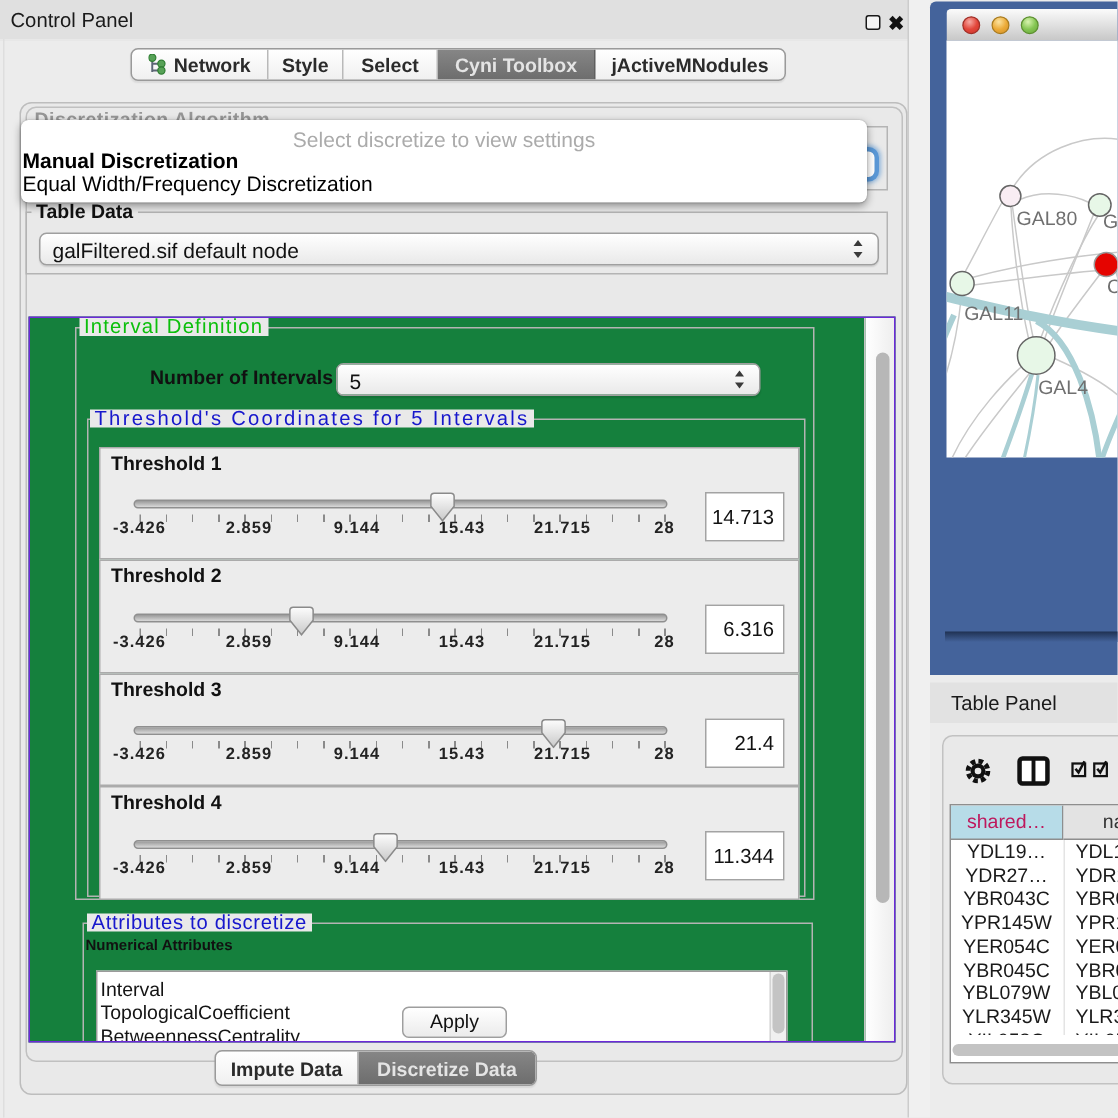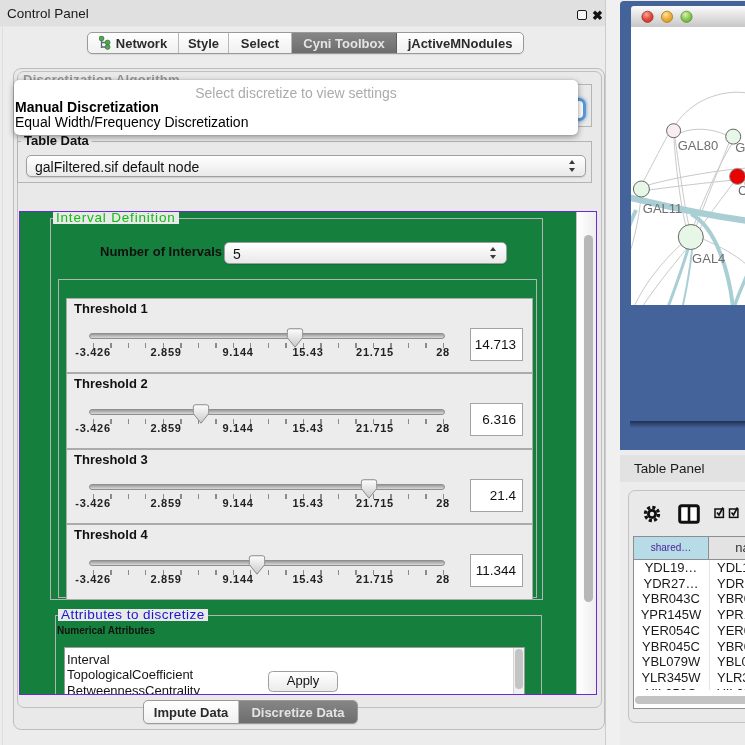--- a/index.html
+++ b/index.html
@@ -84,20 +84,21 @@
 
   <div class="abs tb" style="left:30px;top:6px;width:491px;height:380px;"></div>
   <div class="abs tblbl" style="left:33px;top:0px;font-size:13.5px;letter-spacing:0.8px;color:#0bbf0b;">Interval Definition</div>
   <div class="abs" style="left:80px;top:32px;font-size:13px;font-weight:bold;color:#111;">Number of Intervals</div>
   <div class="combo abs" style="left:204px;top:30px;width:281px;height:20px;">
     <div class="ct" style="top:2.5px;">5</div>
     <div class="arr" style="right:9px;top:3px;"></div>
   </div>
 
   <div class="abs tb" style="left:38px;top:67px;width:477px;height:317px;"></div>
+  <div class="abs tblbl" style="left:40px;top:61px;font-size:13.5px;letter-spacing:1.5px;color:#1717cc;">Threshold's Coordinates for 5 Intervals</div>
 
   <div class="thbox" style="left:46px;top:85.5px;">
     <div class="tt">Threshold 1</div>
     <div class="track"></div>
     <div class="ticks" style="left:26px;width:352px;height:5px;background:repeating-linear-gradient(90deg,#8a8a8a 0,#8a8a8a 1px,transparent 1px,transparent 17.5px);"></div>
     <svg class="thumb" style="left:228px;" width="17" height="20" viewBox="0 0 17 20">
         <defs>
           <linearGradient id="tg" x1="0" y1="0" x2="0" y2="1">
             <stop offset="0" stop-color="#fdfdfd"></stop>
             <stop offset="1" stop-color="#c9c9c9"></stop>
@@ -279,21 +280,21 @@
   <rect x="1.7" y="1.7" width="18.6" height="16.6" rx="2" fill="#fff" stroke="#111" stroke-width="3"></rect>
   <path d="M11 1.5 V18.5" stroke="#111" stroke-width="2.6"></path>
 </svg>
 <svg class="abs" style="left:714px;top:506px;" width="28" height="13" viewBox="0 0 28 13">
   <rect x="1" y="3" width="8.4" height="8.4" fill="none" stroke="#111" stroke-width="1.5"></rect>
   <path d="M3 6.5 L5 9 L9 1.5" stroke="#111" stroke-width="1.7" fill="none"></path>
   <rect x="15.5" y="3" width="8.4" height="8.4" fill="none" stroke="#111" stroke-width="1.5"></rect>
   <path d="M17.5 6.5 L19.5 9 L23.5 1.5" stroke="#111" stroke-width="1.7" fill="none"></path>
 </svg>
 <div class="abs" style="left:633px;top:536px;width:120px;height:171px;border:1px solid #8e8e8e;background:#fff;overflow:hidden;">
-  <div class="abs" style="left:0;top:0;width:74px;height:22px;background:#b7dce8;border-right:1px solid #8e8e8e;border-bottom:1px solid #8e8e8e;text-align:center;font-size:10px;color:#4c1d95;line-height:22px;">shared…</div>
+  <div class="abs" style="left:0;top:0;width:74px;height:22px;background:#b7dce8;border-right:1px solid #8e8e8e;border-bottom:1px solid #8e8e8e;text-align:center;font-size:13px;color:#be185d;line-height:22px;">shared…</div>
   <div class="abs" style="left:75px;top:0;width:85px;height:22px;background:#e3e3e3;border-bottom:1px solid #8e8e8e;text-align:center;font-size:13px;color:#333;line-height:22px;">name</div>
   <div class="abs" style="left:74.5px;top:23px;width:1px;height:136px;background:#e4e4e4;"></div>
   <div class="abs" style="left:0;top:23px;width:74px;text-align:center;font-size:13px;color:#1a1a1a;line-height:15.7px;">
     YDL19…<br>YDR27…<br>YBR043C<br>YPR145W<br>YER054C<br>YBR045C<br>YBL079W<br>YLR345W<br>YIL053C
   </div>
   <div class="abs" style="left:83px;top:23px;font-size:13px;color:#1a1a1a;line-height:15.7px;white-space:nowrap;">
     YDL192W<br>YDR277C<br>YBR043C<br>YPR145W<br>YER054C<br>YBR045C<br>YBL079W<br>YLR345W<br>YIL053C
   </div>
   <div class="abs" style="left:0;top:153px;width:120px;height:18px;background:#fff;"></div>
   <div class="abs" style="left:1px;top:159px;width:118px;height:8px;background:#c3c3c3;border-radius:4px;"></div>

